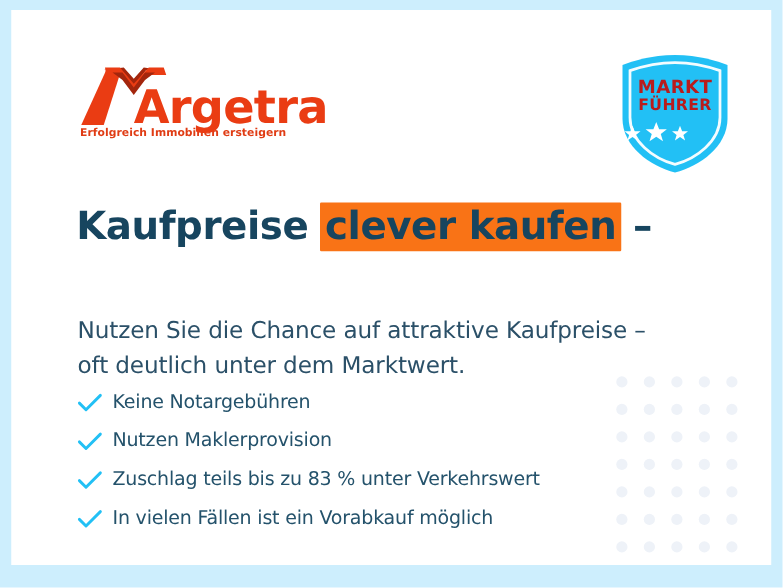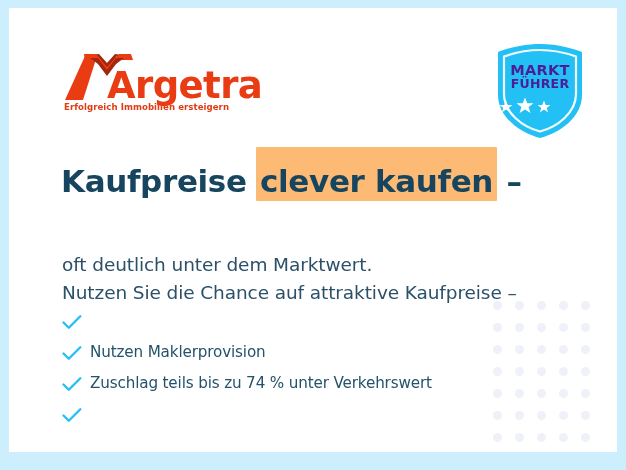--- a/index.html
+++ b/index.html
@@ -96,21 +96,21 @@
     width: 88px;
     height: 96px;
   }
   #badge svg { display: block; }
   #badge-text {
     position: absolute;
     left: 0;
     top: 20px;
     width: 88px;
     text-align: center;
-    color: #4c1d95;
+    color: #b91c1c;
     font-family: "DejaVu Sans", sans-serif;
     line-height: 1.02;
     pointer-events: none;
   }
   #badge-line1 {
     display: block;
     font-size: 14.5px;
     font-weight: bold;
     letter-spacing: 0.3px;
   }
@@ -137,22 +137,22 @@
     width: 500px;
     color: #17455f;
     font-size: 31px;
     font-weight: bold;
     line-height: 38px;
     letter-spacing: -0.35px;
     font-family: "DejaVu Sans", sans-serif;
   }
   #headline .hl-line { display: block; white-space: nowrap; }
   #headline .highlight {
-    background: #fdba74;
-    padding: 16px 4px 2px 4px;
+    background: #f97316;
+    padding: 1px 4px 2px 4px;
     margin: 0 -1px;
     border-radius: 1px;
   }
 
   
   #subheadline {
     position: absolute;
     left: 53px;
     top: 224px;
     width: 500px;
@@ -269,51 +269,53 @@
           <polygon points="48,3.5 49.7,8 54.4,8 50.7,10.9 52.1,15.4 48,12.6 43.9,15.4 45.3,10.9 41.6,8 46.3,8" fill="#ffffff"></polygon>
         </svg>
       </div>
     </div>
 
     <h1 id="headline">
       <span class="hl-line"><span>Kaufpreise </span><span class="highlight">clever kaufen</span><span> –</span></span>
     </h1>
 
     <p id="subheadline">
+      <span class="sub-line">Nutzen Sie die Chance auf attraktive Kaufpreise –</span>
       <span class="sub-line">oft deutlich unter dem Marktwert.</span>
-      <span class="sub-line">Nutzen Sie die Chance auf attraktive Kaufpreise –</span>
     </p>
 
     <ul id="benefits" style="list-style:none;margin:0;padding:0;">
         <li class="benefit-row">
           <span class="benefit-check">
             <svg width="20" height="16" viewBox="0 0 20 16" xmlns="http://www.w3.org/2000/svg">
               <polyline points="1.5,8.5 6.8,13.8 18.3,2.3" fill="none" stroke="#22c0f5" stroke-width="2.3" stroke-linecap="round" stroke-linejoin="round"></polyline>
             </svg>
           </span>
+          <span class="benefit-label">Keine Notargebühren</span>
         </li>
         <li class="benefit-row">
           <span class="benefit-check">
             <svg width="20" height="16" viewBox="0 0 20 16" xmlns="http://www.w3.org/2000/svg">
               <polyline points="1.5,8.5 6.8,13.8 18.3,2.3" fill="none" stroke="#22c0f5" stroke-width="2.3" stroke-linecap="round" stroke-linejoin="round"></polyline>
             </svg>
           </span>
           <span class="benefit-label">Nutzen Maklerprovision</span>
         </li>
         <li class="benefit-row">
           <span class="benefit-check">
             <svg width="20" height="16" viewBox="0 0 20 16" xmlns="http://www.w3.org/2000/svg">
               <polyline points="1.5,8.5 6.8,13.8 18.3,2.3" fill="none" stroke="#22c0f5" stroke-width="2.3" stroke-linecap="round" stroke-linejoin="round"></polyline>
             </svg>
           </span>
-          <span class="benefit-label">Zuschlag teils bis zu 74 % unter Verkehrswert</span>
+          <span class="benefit-label">Zuschlag teils bis zu 83 % unter Verkehrswert</span>
         </li>
         <li class="benefit-row">
           <span class="benefit-check">
             <svg width="20" height="16" viewBox="0 0 20 16" xmlns="http://www.w3.org/2000/svg">
               <polyline points="1.5,8.5 6.8,13.8 18.3,2.3" fill="none" stroke="#22c0f5" stroke-width="2.3" stroke-linecap="round" stroke-linejoin="round"></polyline>
             </svg>
           </span>
+          <span class="benefit-label">In vielen Fällen ist ein Vorabkauf möglich</span>
         </li>
       </ul>
 
   </div>
 </div>
 
 </body></html>

